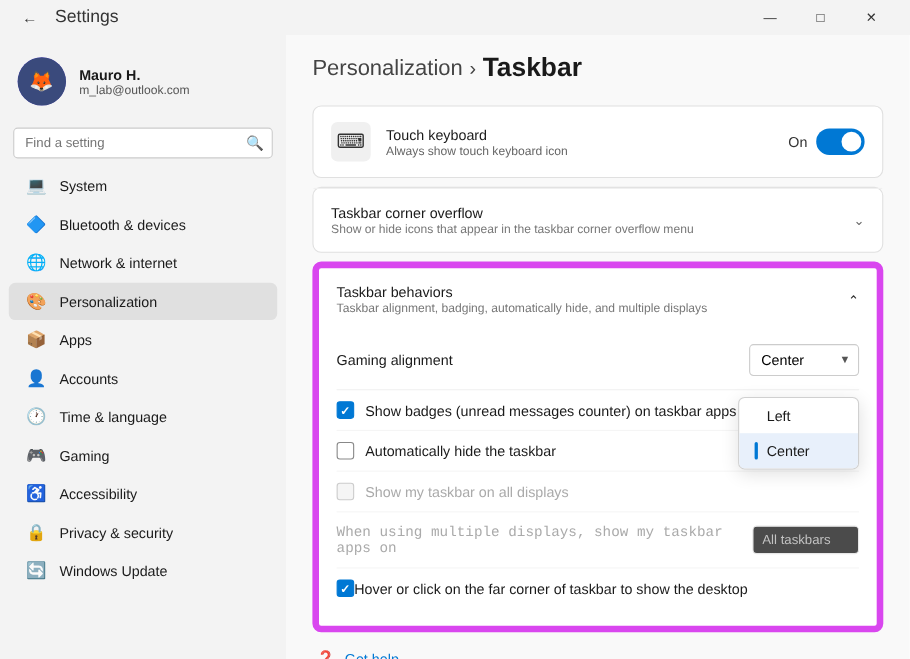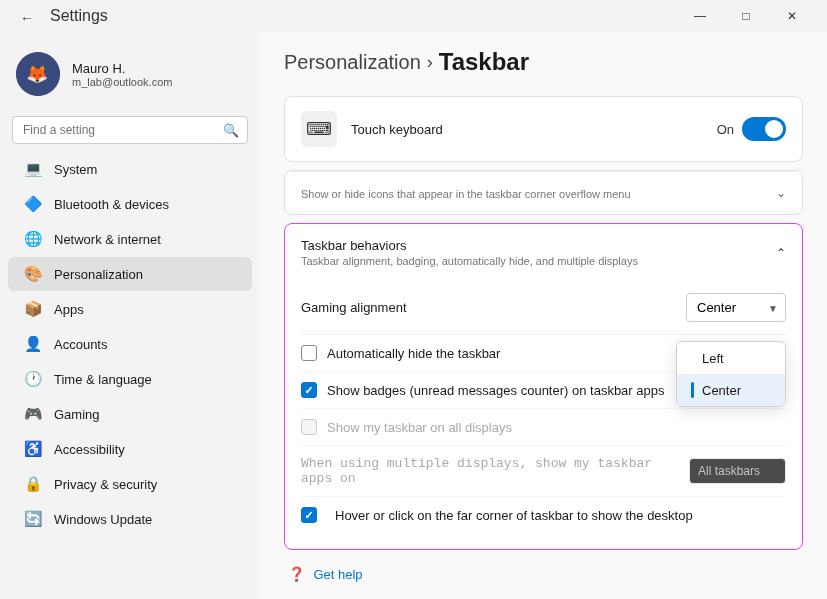--- a/index.html
+++ b/index.html
@@ -14,21 +14,21 @@
     .titlebar-back { background: none; border: none; cursor: pointer; font-size: 14px; color: #333; padding: 4px 8px; border-radius: 4px; }
 
     
     .app-container { display: flex; width: 827px; height: 599px; padding-top: 32px; }
 
     
     .sidebar { width: 260px; background: #f3f3f3; height: 100%; overflow-y: auto; padding: 8px 0; flex-shrink: 0; }
     .profile { display: flex; align-items: center; gap: 12px; padding: 12px 16px 16px; }
     .avatar { width: 44px; height: 44px; border-radius: 50%; background: linear-gradient(135deg, #5a4fcf, #3a3a8c); display: flex; align-items: center; justify-content: center; color: white; font-size: 20px; flex-shrink: 0; overflow: hidden; }
     .avatar-inner { width: 44px; height: 44px; background: #3a4a7c; border-radius: 50%; display: flex; align-items: center; justify-content: center; font-size: 18px; }
-    .profile-info .name { font-weight: 400; font-size: 13px; }
+    .profile-info .name { font-weight: 700; font-size: 13px; }
     .profile-info .email { font-size: 11px; color: #555; }
 
     .search-box { margin: 4px 12px 8px; position: relative; }
     .search-box input { width: 100%; padding: 6px 32px 6px 10px; border: 1px solid #ccc; border-radius: 4px; font-size: 12px; background: white; outline: none; }
     .search-icon { position: absolute; right: 8px; top: 50%; transform: translateY(-50%); color: #555; font-size: 13px; }
 
     .nav-item { display: flex; align-items: center; gap: 12px; padding: 8px 16px; cursor: pointer; border-radius: 6px; margin: 1px 8px; }
     .nav-item.active { background: #e0e0e0; }
     .nav-item .icon { width: 18px; text-align: center; font-size: 15px; flex-shrink: 0; }
     .nav-item .label { font-size: 13px; }
@@ -55,21 +55,21 @@
     .toggle-switch::after { content: ''; position: absolute; width: 18px; height: 18px; background: white; border-radius: 50%; right: 3px; top: 3px; }
 
     
     .section-row { display: flex; align-items: center; padding: 14px 16px; border-top: 1px solid #f0f0f0; cursor: pointer; }
     .section-text { flex: 1; }
     .section-text .title { font-size: 13px; font-weight: 500; }
     .section-text .subtitle { font-size: 11px; color: #777; margin-top: 2px; }
     .chevron { font-size: 12px; color: #666; }
 
     
-    .behaviors-section { background: white; border-radius: 8px; border: 1px solid #d946ef; margin-bottom: 8px; position: relative; }
+    .behaviors-section { background: white; border-radius: 8px; border: 6px solid #d946ef; margin-bottom: 8px; position: relative; }
     .behaviors-header { display: flex; align-items: center; padding: 14px 16px; cursor: pointer; }
     .behaviors-text { flex: 1; }
     .behaviors-text .title { font-size: 13px; font-weight: 500; }
     .behaviors-text .subtitle { font-size: 11px; color: #777; margin-top: 2px; }
     .chevron-up { font-size: 12px; color: #333; }
 
     .behaviors-content { padding: 0 16px 16px; }
 
     
     .alignment-row { display: flex; align-items: center; padding: 12px 0; border-bottom: 1px solid #f0f0f0; position: relative; }
@@ -93,21 +93,21 @@
     .cb.checked { background: #0078d4; border-color: #0078d4; }
     .cb.checked::after { content: '✓'; color: white; font-size: 11px; font-weight: bold; }
     .cb.disabled { border-color: #ccc; background: #f5f5f5; cursor: default; }
 
     
     .multi-display-row { display: flex; align-items: center; padding: 10px 0; border-bottom: 1px solid #f5f5f5; }
     .multi-display-label { flex: 1; font-size: 13px; color: #aaa; font-family: Liberation Mono, monospace; }
     .multi-display-select { padding: 5px 24px 5px 8px; border: 1px solid #ddd; border-radius: 4px; font-size: 12px; background: #000000; color: #aaa; appearance: none; cursor: default; }
 
     
-    .desktop-row { display: flex; align-items: center; gap: 18px; padding: 10px 0; }
+    .desktop-row { display: flex; align-items: center; gap: 0; padding: 10px 0; }
 
     
     .footer-links { margin-top: 16px; display: flex; flex-direction: column; gap: 6px; padding: 0 4px; }
     .footer-link { display: flex; align-items: center; gap: 8px; cursor: pointer; color: #0078d4; font-size: 13px; text-decoration: none; }
     .footer-icon { font-size: 14px; }
   </style>
 </head>
 <body>
 
 <div class="titlebar">
@@ -191,31 +191,33 @@
       <span class="parent">Personalization</span>
       <span class="sep">›</span>
       <span class="current">Taskbar</span>
     </div>
 
     <div class="settings-card">
       <div class="touch-keyboard-row">
         <div class="tk-icon">⌨</div>
         <div class="tk-text">
           <div class="title">Touch keyboard</div>
+          <div class="subtitle">Always show touch keyboard icon</div>
         </div>
         <div class="tk-toggle">
           <span class="on-label">On</span>
           <div class="toggle-switch"></div>
         </div>
       </div>
     </div>
 
     <div class="settings-card">
       <div class="section-row">
         <div class="section-text">
+          <div class="title">Taskbar corner overflow</div>
           <div class="subtitle">Show or hide icons that appear in the taskbar corner overflow menu</div>
         </div>
         <span class="chevron">⌄</span>
       </div>
     </div>
 
     <div class="behaviors-section">
       <div class="behaviors-header">
         <div class="behaviors-text">
           <div class="title">Taskbar behaviors</div>
@@ -243,27 +245,27 @@
               </div>
               <div class="dropdown-option selected">
                 <span class="option-check"></span>
                 <span>Center</span>
               </div>
             </div>
           </div>
         </div>
 
         <div class="checkbox-row">
+          <div class="cb checked"></div>
+          <label>Show badges (unread messages counter) on taskbar apps</label>
+        </div>
+
+        <div class="checkbox-row">
           <div class="cb"></div>
           <label>Automatically hide the taskbar</label>
-        </div>
-
-        <div class="checkbox-row">
-          <div class="cb checked"></div>
-          <label>Show badges (unread messages counter) on taskbar apps</label>
         </div>
 
         <div class="checkbox-row">
           <div class="cb disabled"></div>
           <label class="disabled">Show my taskbar on all displays</label>
         </div>
 
         <div class="multi-display-row">
           <span class="multi-display-label">When using multiple displays, show my taskbar apps on</span>
           <select class="multi-display-select" disabled="">

